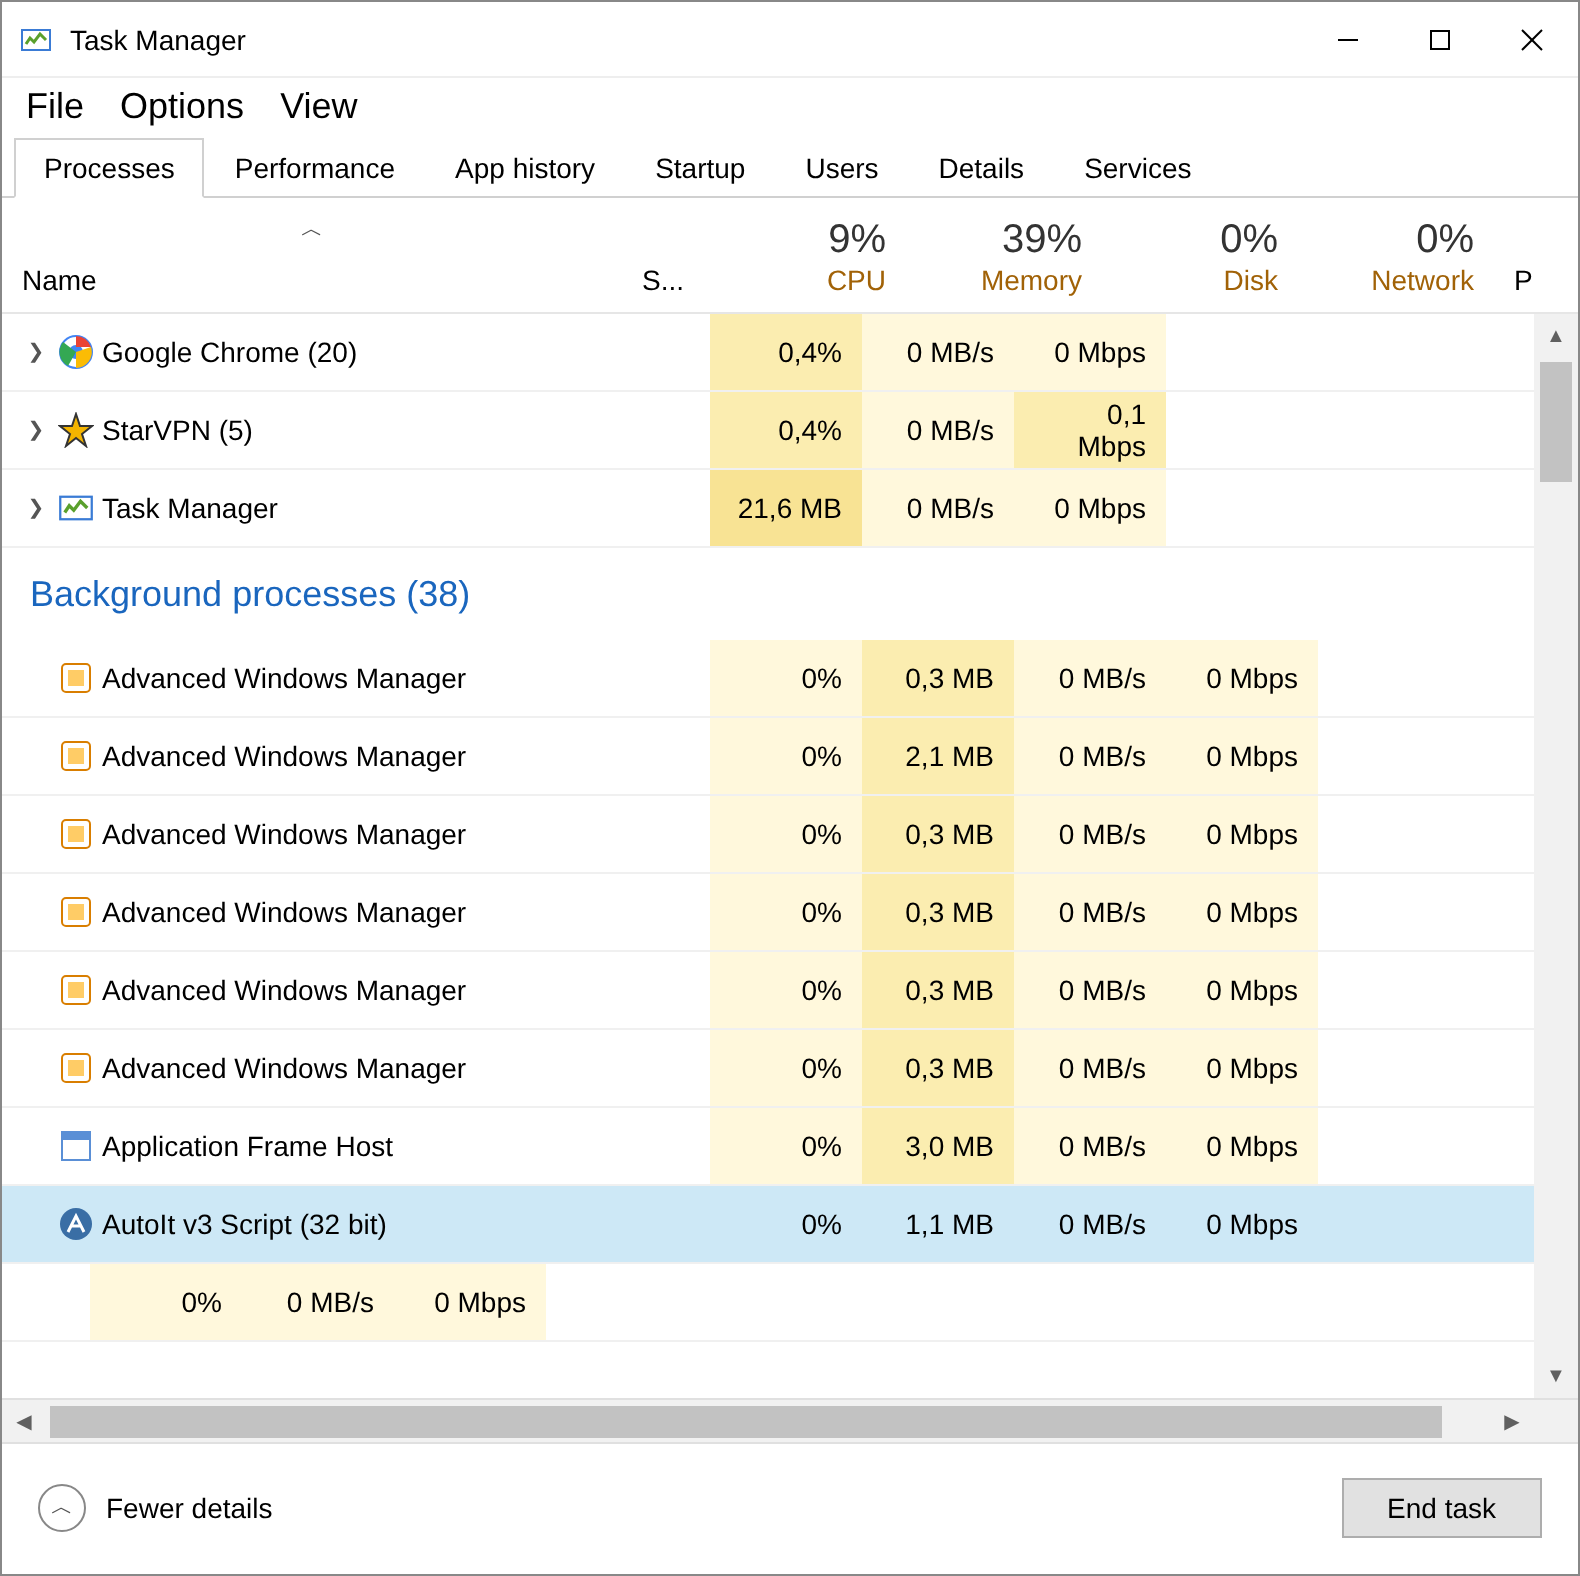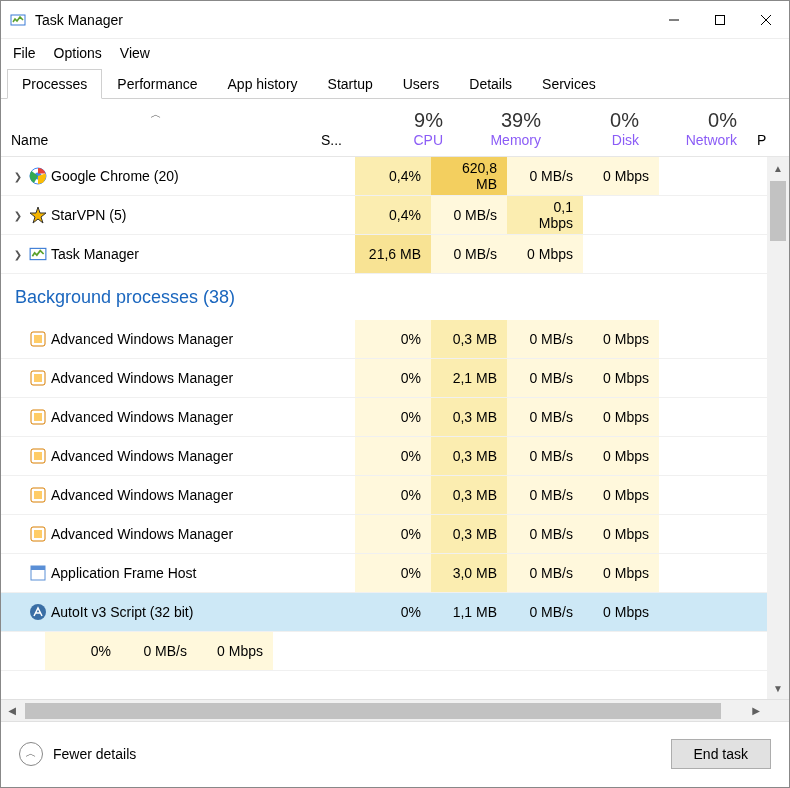--- a/index.html
+++ b/index.html
@@ -2,34 +2,34 @@
 <html><head>
 <meta charset="utf-8">
 <style>
 * { box-sizing: border-box; margin: 0; padding: 0; }
 body { font-family: "Segoe UI", Arial, sans-serif; font-size: 13px; color: #000; background: #fff; width: 790px; height: 788px; overflow: hidden; border: 1px solid #888; }
 .titlebar { height: 38px; display: flex; align-items: center; padding: 0 0 0 8px; border-bottom: 1px solid #eee; }
 .app-icon { width: 18px; height: 18px; margin-right: 8px; display:inline-flex;align-items:center;justify-content:center;}
 .app-title { flex: 1; font-size: 14px; }
 .winbtn { width: 46px; height: 38px; display: flex; align-items: center; justify-content: center; font-size: 14px; }
 .menubar { height: 28px; display: flex; align-items: center; padding: 0 4px; gap: 2px; }
-.menuitem { padding: 2px 8px; font-size: 14px; }
+.menuitem { padding: 2px 8px; font-size: 18px; }
 .tabs { display: flex; border-bottom: 1px solid #d0d0d0; padding-left: 6px; margin-top:2px;}
 .tab { padding: 6px 14px; font-size: 14px; border: 1px solid transparent; border-bottom: none; cursor: default; }
 .tab.active { border: 1px solid #d0d0d0; border-bottom: 1px solid #fff; margin-bottom: -1px; background: #fff; }
 .content-wrap { position: relative; height: calc(100% - 38px - 28px - 34px - 64px); display: flex; flex-direction: column; }
 .header-row { display: flex; align-items: flex-end; border-bottom: 1px solid #e6e6e6; height: 58px; }
 .col { flex-shrink: 0; padding: 6px 10px 8px 10px; }
 .col-name { width: 310px; display:flex; flex-direction:column; justify-content:flex-end; }
 .name-label { font-size: 14px; }
 .sort-icon { text-align:center; font-size:11px; color:#555; margin-bottom:10px;}
 .col-status { width: 44px; }
 .col-num { width: 98px; text-align: right; display:flex; flex-direction:column; justify-content:flex-end;}
 .col-num .pct { font-size: 20px; color:#333; }
-.col-num .lbl { font-size: 14px; color:#8b5cf6;}
+.col-num .lbl { font-size: 14px; color:#a16207;}
 .col-extra { width: 16px; }
 .body-scroll { flex: 1; overflow: hidden; position: relative; }
 .scroll-inner { position:absolute; inset:0 22px 0 0; overflow:hidden;}
 .row { display: flex; align-items: center; height: 39px; border-bottom: 1px solid #f0f0f0; }
 .row.selected { background: #cde8f6 !important;}
 .cell { padding: 0 10px; flex-shrink:0; }
 .cell-name { width: 310px; display: flex; align-items: center; gap: 4px; }
 .expander { width: 14px; height:14px; display:flex; align-items:center; justify-content:center; font-size:10px; color:#555;}
 .expander.empty{visibility:hidden;}
 .proc-icon { width: 18px; height: 18px; display:inline-flex;align-items:center;justify-content:center; flex-shrink:0;}
@@ -141,21 +141,20 @@
                 <circle cx="9" cy="9" r="3.5" fill="#4285f4"></circle>
                 <path d="M9 1 A8 8 0 0 1 16.5 6.5 L9 6.5 Z" fill="#ea4335"></path>
                 <path d="M2.5 4 L9 9 L5 16 A8 8 0 0 1 2.5 4" fill="#34a853"></path>
                 <path d="M16.5 6.5 A8 8 0 0 1 9 17 L9 9 Z" fill="#fbbc05"></path>
               </svg>
             </span>
       <span class="proc-label">Google Chrome (20)</span>
     </div>
     <div class="cell cell-status"></div>
     <div class="cell cell-num heat1">0,4%</div>
-    <div class="cell cell-num heat3">620,8 MB</div>
     <div class="cell cell-num heat0">0 MB/s</div>
     <div class="cell cell-num heat0">0 Mbps</div>
   </div>
         <div class="row">
     <div class="cell cell-name">
       <span class="expander ">❯</span>
       <span class="proc-icon">
               <svg width="18" height="18" viewBox="0 0 18 18">
                 <polygon points="9,1 11,7 17,7 12,11 14,17 9,13 4,17 6,11 1,7 7,7" fill="#f4b400" stroke="#333"></polygon>
               </svg>

